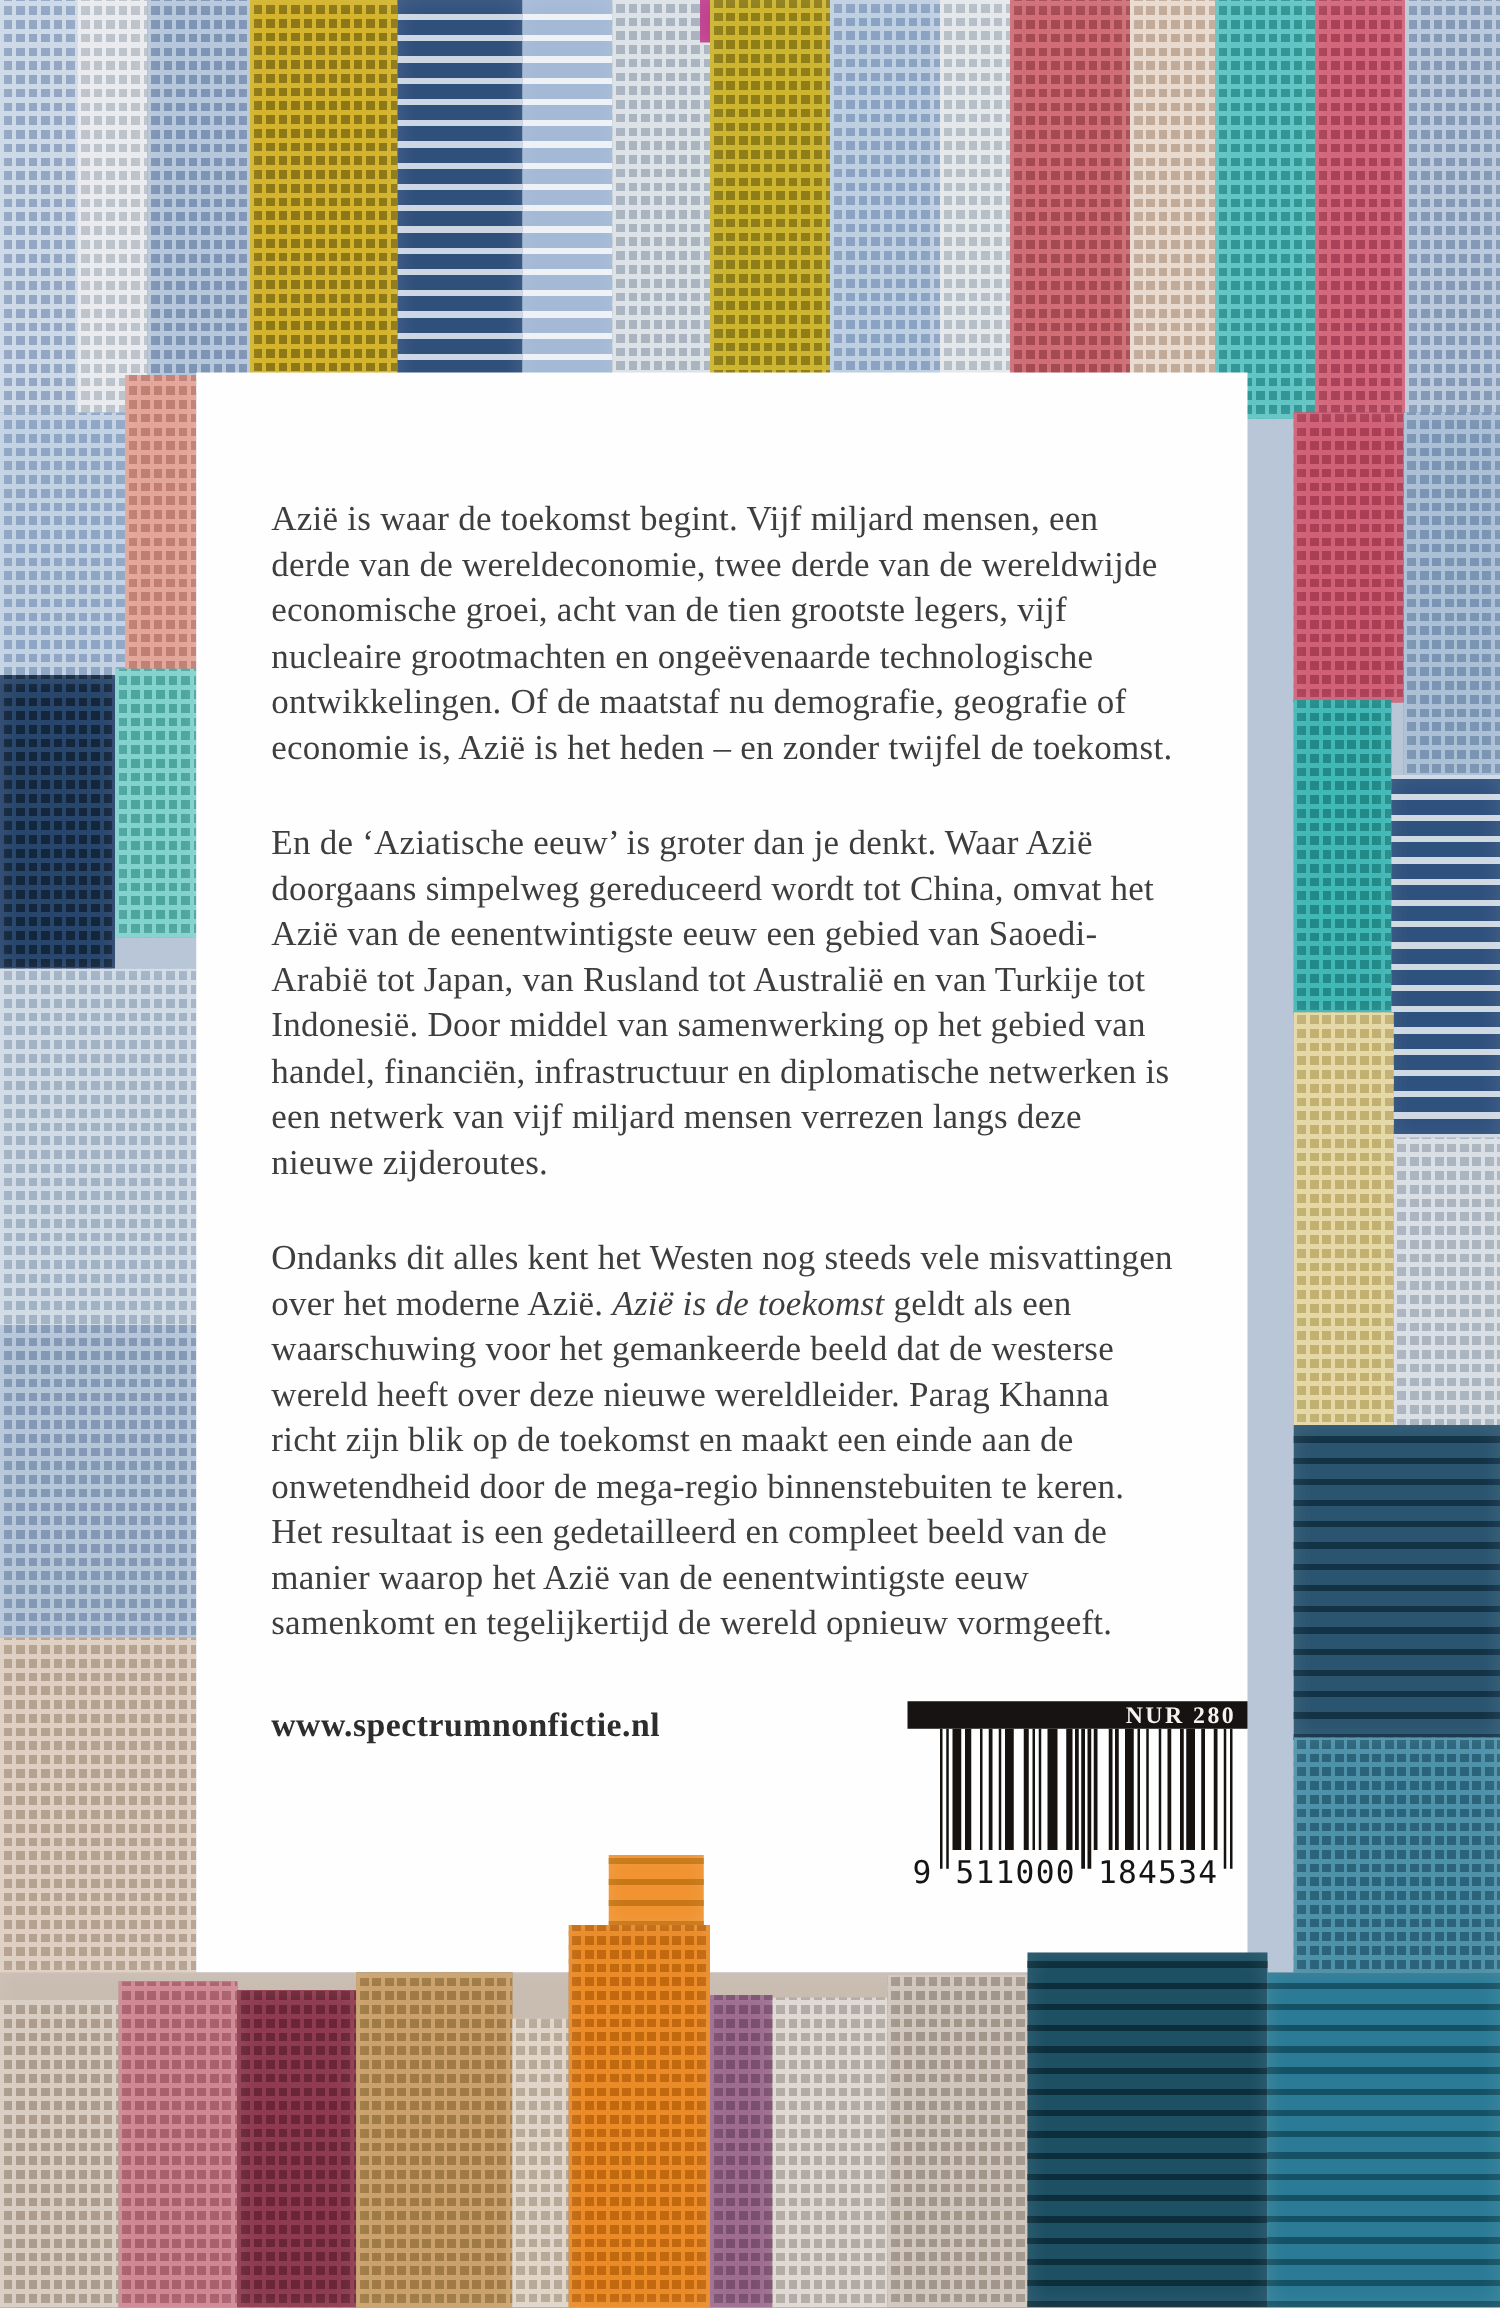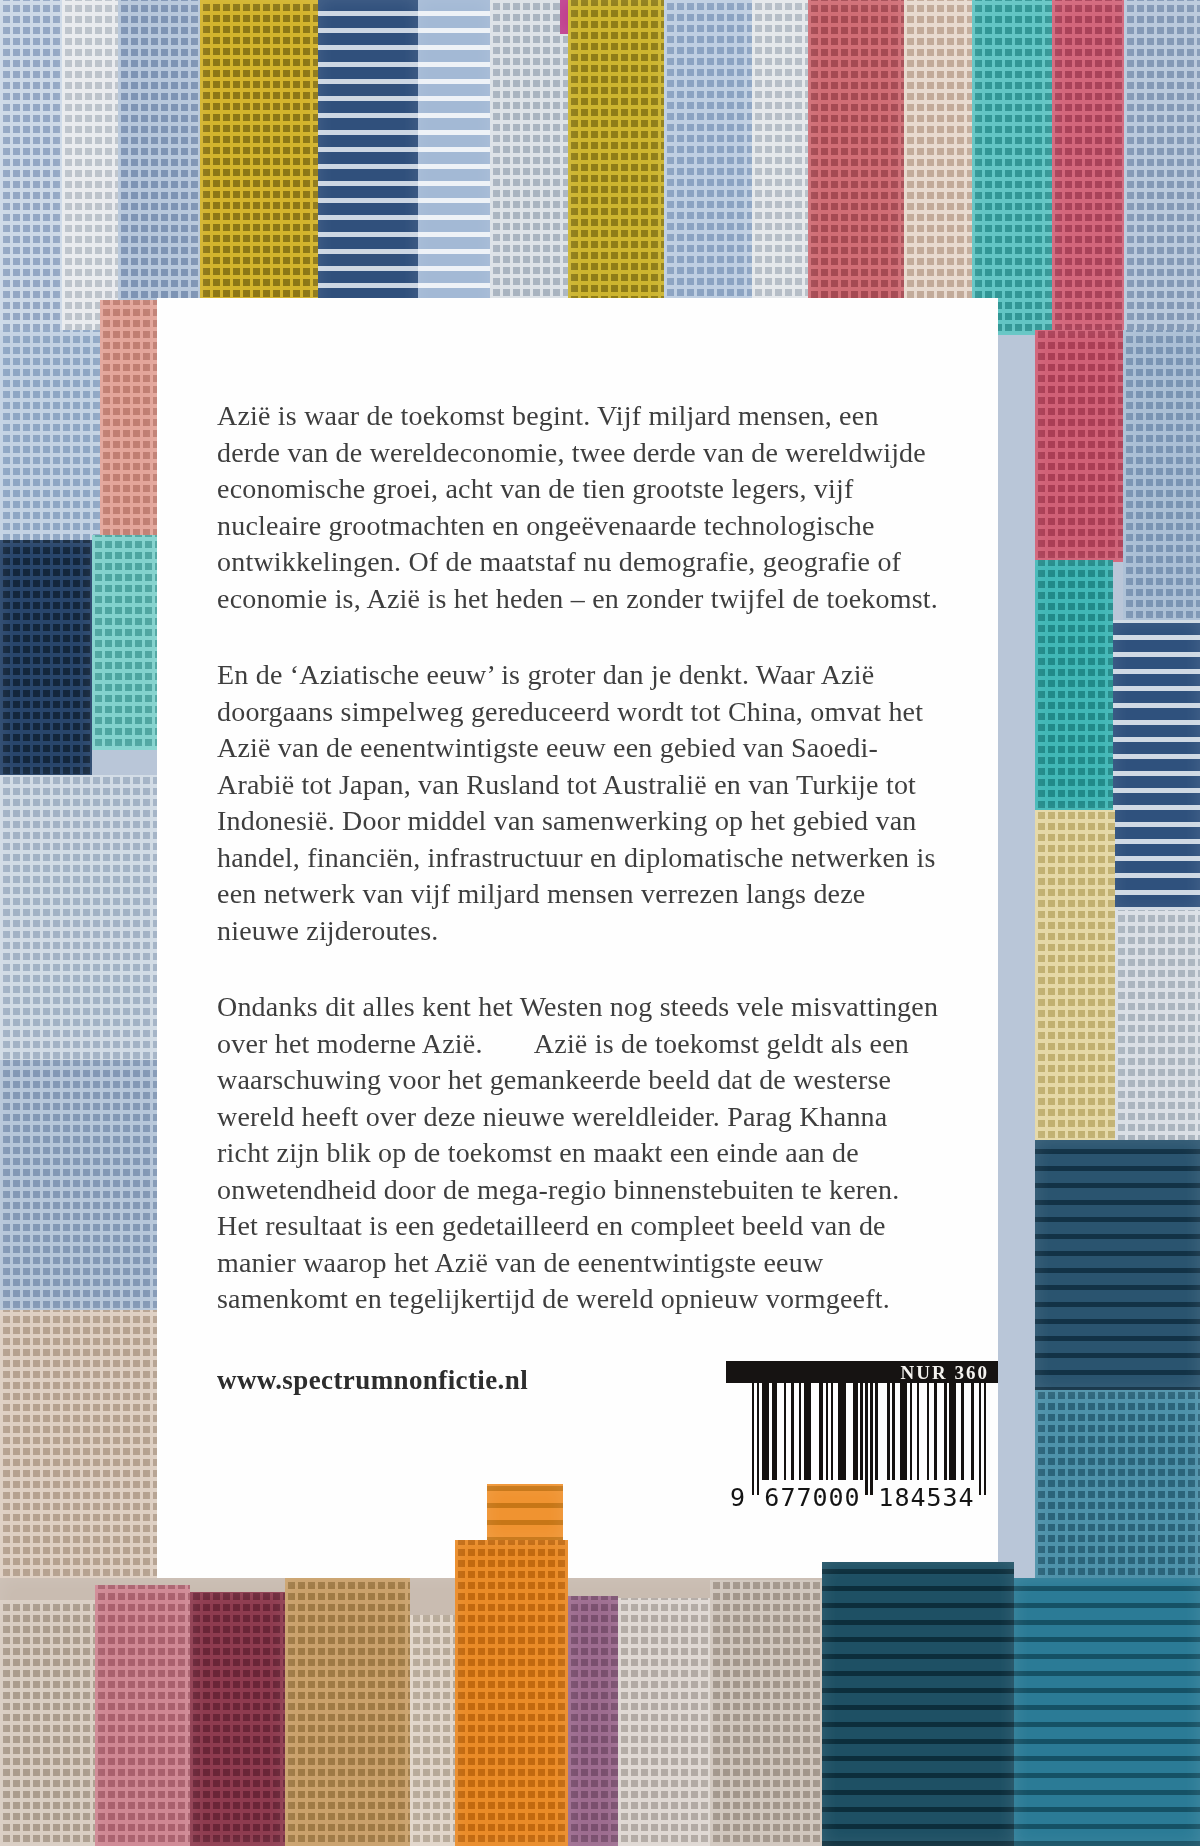--- a/index.html
+++ b/index.html
@@ -21,21 +21,21 @@
     box-sizing:border-box;
     padding:100px 13px 0 60px;
   }
   .blurb{width:755px;box-sizing:border-box;padding-right:26px;}
   .blurb p{
     margin:0 0 40px 0;
     font-size:28px;line-height:36.5px;
     color:#3e3e3e;letter-spacing:.2px;
   }
   .blurb p:last-child{margin-bottom:0;}
-  .blurb .it{margin-left:44px;}
+  .blurb .it{font-style:italic;}
   #bottom-row{
     display:flex;justify-content:space-between;align-items:flex-start;
     margin-top:43px;
   }
   #site-url{
     font-weight:bold;font-size:27px;line-height:34px;color:#2d2d2d;
     letter-spacing:.4px;margin-top:2px;
   }
   
   #barcode{position:relative;width:272px;height:157px;margin-right:-13px;flex:0 0 auto;}
@@ -98,21 +98,21 @@
     <div class="blurb">
       <p>Azië is waar de toekomst begint. Vijf miljard mensen, een derde van de wereldeconomie, twee derde van de wereldwijde economische groei, acht van de tien grootste legers, vijf nucleaire grootmachten en ongeëvenaarde technologische ontwikkelingen. Of de maatstaf nu demografie, geografie of economie is, Azië is het heden – en zonder twijfel de toekomst.</p>
       <p>En de ‘Aziatische eeuw’ is groter dan je denkt. Waar Azië doorgaans simpelweg gereduceerd wordt tot China, omvat het Azië van de eenentwintigste eeuw een gebied van Saoedi-Arabië tot Japan, van Rusland tot Australië en van Turkije tot Indonesië. Door middel van samenwerking op het gebied van handel, financiën, infrastructuur en diplomatische netwerken is een netwerk van vijf miljard mensen verrezen langs deze nieuwe zijderoutes.</p>
       <p><span>Ondanks dit alles kent het Westen nog steeds vele misvattingen over het moderne Azië. </span><span class="it">Azië is de toekomst</span><span> geldt als een waarschuwing voor het gemankeerde beeld dat de westerse wereld heeft over deze nieuwe wereldleider. Parag Khanna richt zijn blik op de toekomst en maakt een einde aan de onwetendheid door de mega-regio binnenstebuiten te keren. Het resultaat is een gedetailleerd en compleet beeld van de manier waarop het Azië van de eenentwintigste eeuw samenkomt en tegelijkertijd de wereld opnieuw vormgeeft.</span></p>
     </div>
 
     <div id="bottom-row">
       <div id="site-url">www.spectrumnonfictie.nl</div>
 
       <div id="barcode">
-        <div id="nur-bar">NUR 360</div>
+        <div id="nur-bar">NUR 280</div>
         <div id="bars">
             <div class="bar" style="left: 0px; width: 2.46px; height: 112px; background: rgb(21, 18, 16);"></div>
             <div class="bar" style="left: 4.93px; width: 2.46px; height: 112px; background: rgb(21, 18, 16);"></div>
             <div class="bar" style="left: 9.85px; width: 7.39px; height: 97px; background: rgb(21, 18, 16);"></div>
             <div class="bar" style="left: 19.71px; width: 4.93px; height: 97px; background: rgb(21, 18, 16);"></div>
             <div class="bar" style="left: 32.02px; width: 2.46px; height: 97px; background: rgb(21, 18, 16);"></div>
             <div class="bar" style="left: 39.41px; width: 2.46px; height: 97px; background: rgb(21, 18, 16);"></div>
             <div class="bar" style="left: 46.8px; width: 2.46px; height: 97px; background: rgb(21, 18, 16);"></div>
             <div class="bar" style="left: 51.73px; width: 7.39px; height: 97px; background: rgb(21, 18, 16);"></div>
             <div class="bar" style="left: 66.51px; width: 4.93px; height: 97px; background: rgb(21, 18, 16);"></div>
@@ -132,21 +132,21 @@
             <div class="bar" style="left: 174.88px; width: 2.46px; height: 97px; background: rgb(21, 18, 16);"></div>
             <div class="bar" style="left: 182.27px; width: 2.46px; height: 97px; background: rgb(21, 18, 16);"></div>
             <div class="bar" style="left: 192.13px; width: 2.46px; height: 97px; background: rgb(21, 18, 16);"></div>
             <div class="bar" style="left: 197.05px; width: 7.39px; height: 97px; background: rgb(21, 18, 16);"></div>
             <div class="bar" style="left: 209.37px; width: 2.46px; height: 97px; background: rgb(21, 18, 16);"></div>
             <div class="bar" style="left: 219.22px; width: 2.46px; height: 97px; background: rgb(21, 18, 16);"></div>
             <div class="bar" style="left: 226.61px; width: 2.46px; height: 112px; background: rgb(21, 18, 16);"></div>
             <div class="bar" style="left: 231.54px; width: 2.46px; height: 112px; background: rgb(21, 18, 16);"></div>
           </div>
         <div class="digits" id="isbn-lead">9</div>
-        <div class="digits" id="isbn-g1">677000</div>
+        <div class="digits" id="isbn-g1">511000</div>
         <div class="digits" id="isbn-g2">184534</div>
       </div>
     </div>
   </div>
 
   <div id="city-fg">
       <div class="bld" style="left: 0px; top: 1578px; width: 1200px; height: 268px; background-color: rgb(201, 188, 177);"></div>
       <div class="bld" style="left: 0px; top: 1600px; width: 95px; height: 246px; background-color: rgb(171, 156, 141); background-image: repeating-linear-gradient(0deg, rgb(217, 205, 194) 0px, rgb(217, 205, 194) 4px, rgba(0, 0, 0, 0) 4px, rgba(0, 0, 0, 0) 11px), repeating-linear-gradient(90deg, rgb(217, 205, 194) 0px, rgb(217, 205, 194) 3px, rgba(0, 0, 0, 0) 3px, rgba(0, 0, 0, 0) 10px);"></div>
       <div class="bld" style="left: 95px; top: 1585px; width: 95px; height: 261px; background-color: rgb(169, 96, 109); background-image: repeating-linear-gradient(0deg, rgb(207, 135, 147) 0px, rgb(207, 135, 147) 4px, rgba(0, 0, 0, 0) 4px, rgba(0, 0, 0, 0) 11px), repeating-linear-gradient(90deg, rgb(207, 135, 147) 0px, rgb(207, 135, 147) 3px, rgba(0, 0, 0, 0) 3px, rgba(0, 0, 0, 0) 10px);"></div>
       <div class="bld" style="left: 190px; top: 1592px; width: 95px; height: 254px; background-color: rgb(106, 37, 55); background-image: repeating-linear-gradient(0deg, rgb(142, 59, 79) 0px, rgb(142, 59, 79) 4px, rgba(0, 0, 0, 0) 4px, rgba(0, 0, 0, 0) 11px), repeating-linear-gradient(90deg, rgb(142, 59, 79) 0px, rgb(142, 59, 79) 3px, rgba(0, 0, 0, 0) 3px, rgba(0, 0, 0, 0) 10px);"></div>

